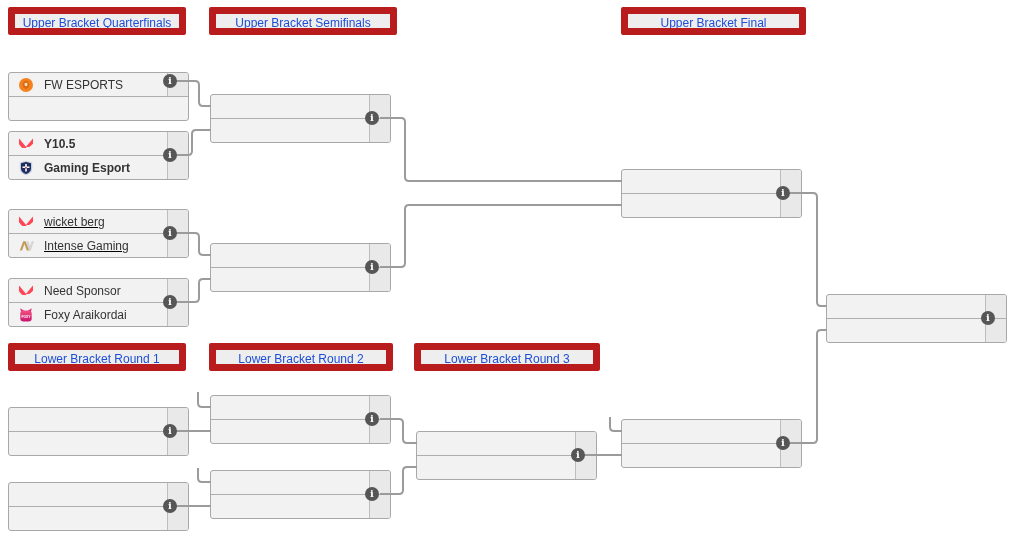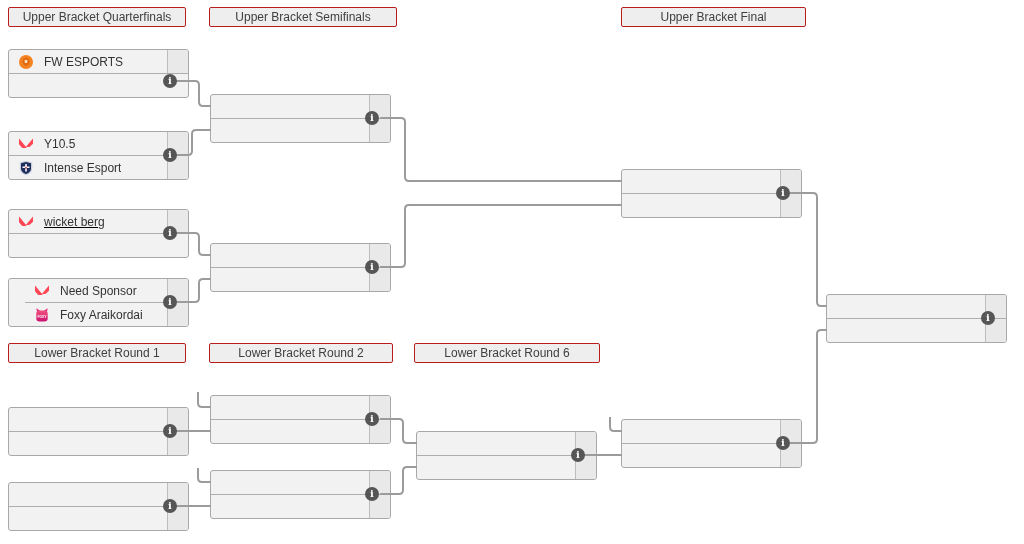--- a/index.html
+++ b/index.html
@@ -1,23 +1,23 @@
 <!DOCTYPE html>
 <html><head>
 <meta charset="utf-8">
 <style>
   html,body{margin:0;padding:0;background:#fff;}
   #stage{
     position:relative;width:1024px;height:544px;background:#ffffff;
     font-family:"Liberation Sans",sans-serif;overflow:hidden;
   }
   .hdr{
-    position:absolute;height:20px;line-height:19px;text-align:center;
-    background:#eeeeee;border:1px solid #b91c1c;border-radius:2px;
-    font-size:12px;color:#404040;box-sizing:border-box;z-index:2;
+    position:absolute;height:28px;line-height:19px;text-align:center;
+    background:#eeeeee;border:7px solid #b91c1c;border-radius:2px;
+    font-size:12px;color:#1d4ed8;box-sizing:border-box;z-index:2;
     white-space:nowrap;overflow:hidden;
   }
   .match{
     position:absolute;width:181px;height:49px;background:#f2f2f2;
     border:1px solid #a8a8a8;border-radius:3px;box-sizing:border-box;z-index:1;
   }
   .trow{height:23px;display:flex;align-items:center;position:relative;}
   .trow.top{border-bottom:1px solid #aeaeae;}
   .tscore{
     position:absolute;right:0;top:0;bottom:0;width:20px;background:#e9e9e9;
@@ -42,21 +42,21 @@
 </head>
 <body>
 
 <div id="stage">
 
   <div class="hdr" style="left:8px;top:7px;width:178px">Upper Bracket Quarterfinals</div>
   <div class="hdr" style="left:621px;top:7px;width:185px">Upper Bracket Final</div>
   <div class="hdr" style="left:209px;top:7px;width:188px">Upper Bracket Semifinals</div>
   <div class="hdr" style="left:8px;top:343px;width:178px">Lower Bracket Round 1</div>
   <div class="hdr" style="left:209px;top:343px;width:184px">Lower Bracket Round 2</div>
-  <div class="hdr" style="left:414px;top:343px;width:186px">Lower Bracket Round 6</div>
+  <div class="hdr" style="left:414px;top:343px;width:186px">Lower Bracket Round 3</div>
 
   <svg id="connector-svg" width="1024" height="544" viewBox="0 0 1024 544">
     <g fill="none" stroke="#9b9b9b" stroke-width="2">
       <path d="M175 81 H195 Q199 81 199 85 V102 Q199 106 203 106 H211"></path>
       <path d="M175 155 H188 Q192 155 192 151 V134 Q192 130 196 130 H211"></path>
       <path d="M173 233 H195 Q199 233 199 237 V251 Q199 255 203 255 H211"></path>
       <path d="M173 302 H195 Q199 302 199 298 V283 Q199 279 203 279 H211"></path>
       <path d="M380 118 H401 Q405 118 405 122 V177 Q405 181 409 181 H622"></path>
       <path d="M380 267 H401 Q405 267 405 263 V209 Q405 205 409 205 H622"></path>
       <path d="M790 193 H813 Q817 193 817 197 V302 Q817 306 821 306 H827"></path>
@@ -65,35 +65,35 @@
       <path d="M176 506 H211"></path>
       <path d="M380 419 H399 Q403 419 403 423 V439 Q403 443 407 443 H417"></path>
       <path d="M380 494 H399 Q403 494 403 490 V471 Q403 467 407 467 H417"></path>
       <path d="M584 455 H622"></path>
       <path d="M198 392 V403 Q198 407 202 407 H211"></path>
       <path d="M198 468 V478 Q198 482 202 482 H211"></path>
       <path d="M610 417 V427 Q610 431 614 431 H622"></path>
     </g>
   </svg>
 
-<div class="match" style="left: 8px; top: 49px; text-align: center;">
+<div class="match" style="left: 8px; top: 72px; text-align: center;">
       <div class="trow top">
         <span class="tlogo">
           <svg viewBox="0 0 16 16">
             <circle cx="8" cy="8" r="7" fill="#f58220"></circle>
             <path d="M8 3.2l2.6 1.6 1 2.9-1.2 3-2.4 1.6-2.4-1.6-1.2-3 1-2.9z" fill="#e06a10"></path>
             <path d="M8 5.5l1.6 1.2-.6 2.3H7l-.6-2.3z" fill="#fbe0c3"></path>
           </svg>
         </span>
         <span class="tname">FW ESPORTS</span>
         <span class="tscore"></span>
       </div>
     </div>
     <div class="minfo" style="left: 163px; top: 74px;">i</div>
-    <div class="match" style="left: 8px; top: 131px;">
+    <div class="match" style="left: 8px; top: 131px; font-weight: bold;">
       <div class="trow top">
         <span class="tlogo">
           <svg viewBox="0 0 16 16">
             <g fill="#ff4655">
               <path d="M1 3.1c0-.3.3-.4.5-.2l7 8.5c.2.2 0 .5-.2.5H4.7c-.4 0-.8-.2-1-.5L1 8.2z"></path>
               <path d="M15 3.1c0-.3-.3-.4-.5-.2l-6.3 7.7c-.2.2 0 .5.2.5h2.6c.4 0 .8-.2 1-.5L15 7.8z"></path>
             </g>
           </svg>
         </span>
         <span class="tname">Y10.5</span>
@@ -101,41 +101,51 @@
       </div>
       <div class="trow bot">
         <span class="tlogo">
           <svg viewBox="0 0 16 16">
             <path d="M8 .8l6.2 1.6v6.1c0 3.5-2.8 5.7-6.2 6.7-3.4-1-6.2-3.2-6.2-6.7V2.4z" fill="#c9cede"></path>
             <path d="M8 2l5 1.3v5.2c0 2.9-2.3 4.7-5 5.5-2.7-.8-5-2.6-5-5.5V3.3z" fill="#1d2d5c"></path>
             <path d="M7.2 4h1.6v2.4h2.7V8H8.8v3.4H7.2V8H4.5V6.4h2.7z" fill="#fff"></path>
             <rect x="7.2" y="7" width="1.6" height="1.6" fill="#c22a3a"></rect>
           </svg>
         </span>
-        <span class="tname">Intense Esport</span>
+        <span class="tname">Gaming Esport</span>
         <span class="tscore"></span>
       </div>
     </div>
     <div class="minfo" style="left: 163px; top: 148px;">i</div>
     <div class="match" style="left: 8px; top: 209px; text-decoration: underline;">
       <div class="trow top">
         <span class="tlogo">
           <svg viewBox="0 0 16 16">
             <g fill="#ff4655">
               <path d="M1 3.1c0-.3.3-.4.5-.2l7 8.5c.2.2 0 .5-.2.5H4.7c-.4 0-.8-.2-1-.5L1 8.2z"></path>
               <path d="M15 3.1c0-.3-.3-.4-.5-.2l-6.3 7.7c-.2.2 0 .5.2.5h2.6c.4 0 .8-.2 1-.5L15 7.8z"></path>
             </g>
           </svg>
         </span>
         <span class="tname">wicket berg</span>
         <span class="tscore"></span>
       </div>
+      <div class="trow bot">
+        <span class="tlogo">
+          <svg viewBox="0 0 16 16">
+            <path d="M8.3 3.2h2.2l1.5 5 1.7-5H16l-3.2 9.3h-2z" fill="#d4d4d4"></path>
+            <path d="M5.2 3.2h2.4l3.5 9.3H8.8L6.4 6 4.1 12.5H1.8z" fill="#c49a5a"></path>
+          </svg>
+        </span>
+        <span class="tname">Intense Gaming</span>
+        <span class="tscore"></span>
+      </div>
     </div>
     <div class="minfo" style="left: 163px; top: 226px;">i</div>
-    <div class="match" style="left: 8px; top: 278px; padding-left: 16px;">
+    <div class="match" style="left: 8px; top: 278px;">
       <div class="trow top">
         <span class="tlogo">
           <svg viewBox="0 0 16 16">
             <g fill="#ff4655">
               <path d="M1 3.1c0-.3.3-.4.5-.2l7 8.5c.2.2 0 .5-.2.5H4.7c-.4 0-.8-.2-1-.5L1 8.2z"></path>
               <path d="M15 3.1c0-.3-.3-.4-.5-.2l-6.3 7.7c-.2.2 0 .5.2.5h2.6c.4 0 .8-.2 1-.5L15 7.8z"></path>
             </g>
           </svg>
         </span>
         <span class="tname">Need Sponsor</span>

